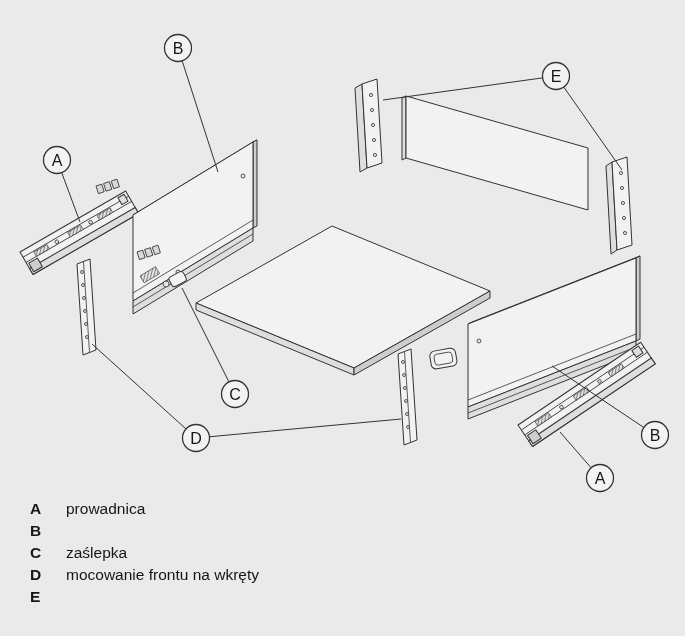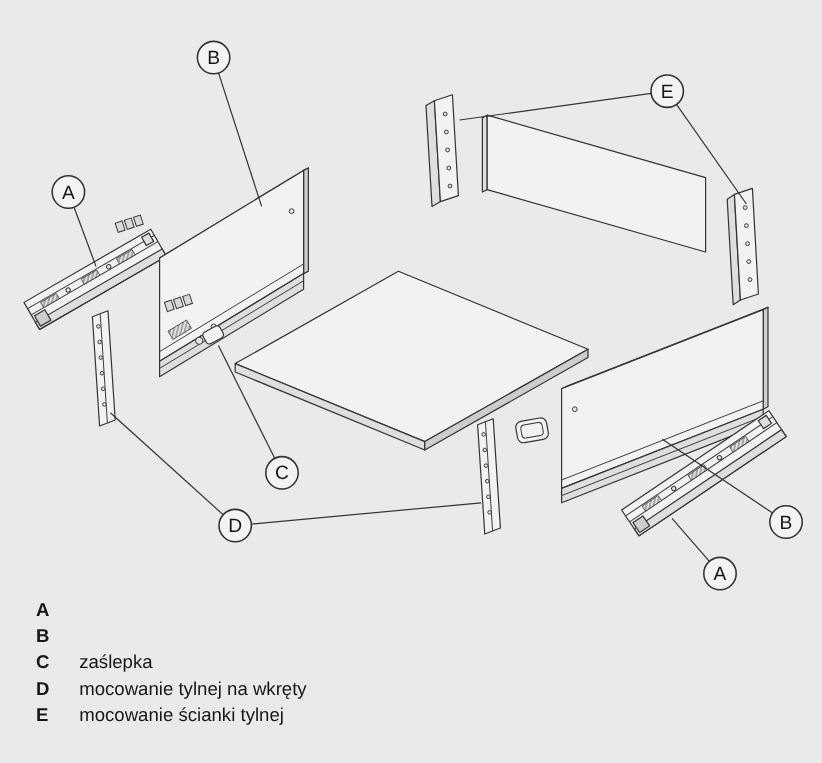--- a/index.html
+++ b/index.html
@@ -209,31 +209,31 @@
     </g>
     <g>
       <circle cx="600" cy="478" r="13.5" class="callout-circle"></circle>
       <text x="600" y="483.5" text-anchor="middle" class="callout-text">A</text>
     </g>
   </svg>
 
   <div class="legend">
     <div class="legend-row">
       <span class="legend-letter">A</span>
+      <span class="legend-text">prowadnica</span>
     </div>
     <div class="legend-row">
       <span class="legend-letter">B</span>
     </div>
     <div class="legend-row">
       <span class="legend-letter">C</span>
       <span class="legend-text">zaślepka</span>
     </div>
     <div class="legend-row">
       <span class="legend-letter">D</span>
-      <span class="legend-text">mocowanie tylnej na wkręty</span>
+      <span class="legend-text">mocowanie frontu na wkręty</span>
     </div>
     <div class="legend-row">
       <span class="legend-letter">E</span>
-      <span class="legend-text">mocowanie ścianki tylnej</span>
     </div>
   </div>
 
 </div>
 
 </body></html>

